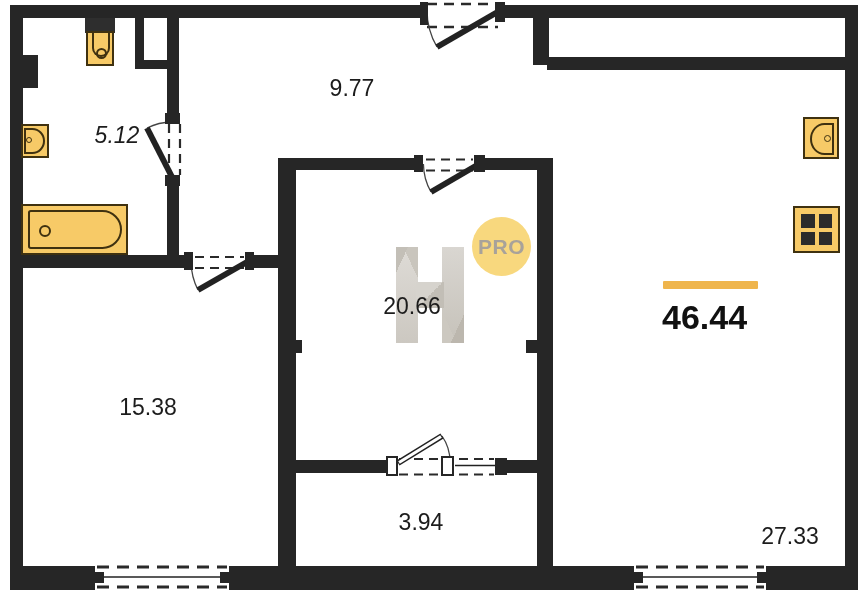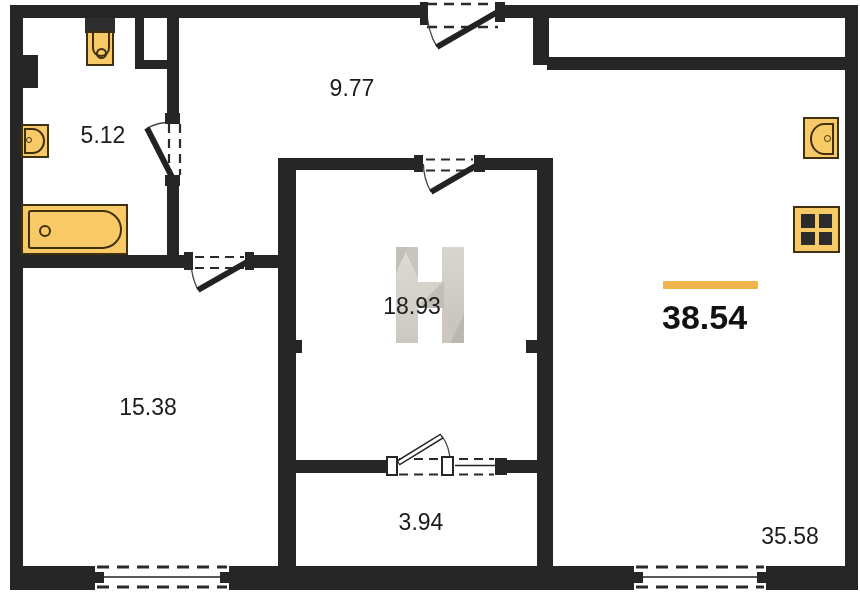--- a/index.html
+++ b/index.html
@@ -152,24 +152,27 @@
          background:linear-gradient(115deg,#c3bfb7 0 18%,transparent 18%),
                     linear-gradient(245deg,#c9c5bd 0 22%,transparent 22%),
                     linear-gradient(180deg,#dedbd6,#ccc8c1);"></div>
     <div style="left:46px;top:0;width:22px;height:96px;
          background:linear-gradient(295deg,#bcb7ae 0 20%,transparent 20%),
                     linear-gradient(65deg,#ccc8c0 0 22%,transparent 22%),
                     linear-gradient(180deg,#d9d6d1,#c6c2ba);"></div>
     <div style="left:20px;top:35px;width:28px;height:26px;
          background:linear-gradient(135deg,#d6d3cd 0 50%,#c2beb6 50%);"></div>
   </div>
+  <div class="badge" style="left:472px;top:217px;width:59px;height:59px;background:#f8d87e;color:#a8a29a;">
+    <span>PRO</span>
+  </div>
 
-  <div class="label" style="left:103px;top:135px;">5.12</div>
+  <div class="label" style="left:117px;top:135px;font-style:italic;">5.12</div>
   <div class="label" style="left:352px;top:88px;text-align:center;">9.77</div>
-  <div class="label" style="left:412px;top:306px;">18.93</div>
+  <div class="label" style="left:412px;top:306px;">20.66</div>
   <div class="label" style="left:148px;top:407px;">15.38</div>
   <div class="label" style="left:421px;top:522px;">3.94</div>
-  <div class="label" style="left:790px;top:536px;">35.58</div>
+  <div class="label" style="left:790px;top:536px;">27.33</div>
 
   <div class="accent" style="left:663px;top:281px;width:95px;height:8px;background:#efb54c;"></div>
-  <div class="total" style="left:662px;top:298px;">38.54</div>
+  <div class="total" style="left:662px;top:298px;">46.44</div>
 
 </div>
 
 </body></html>

